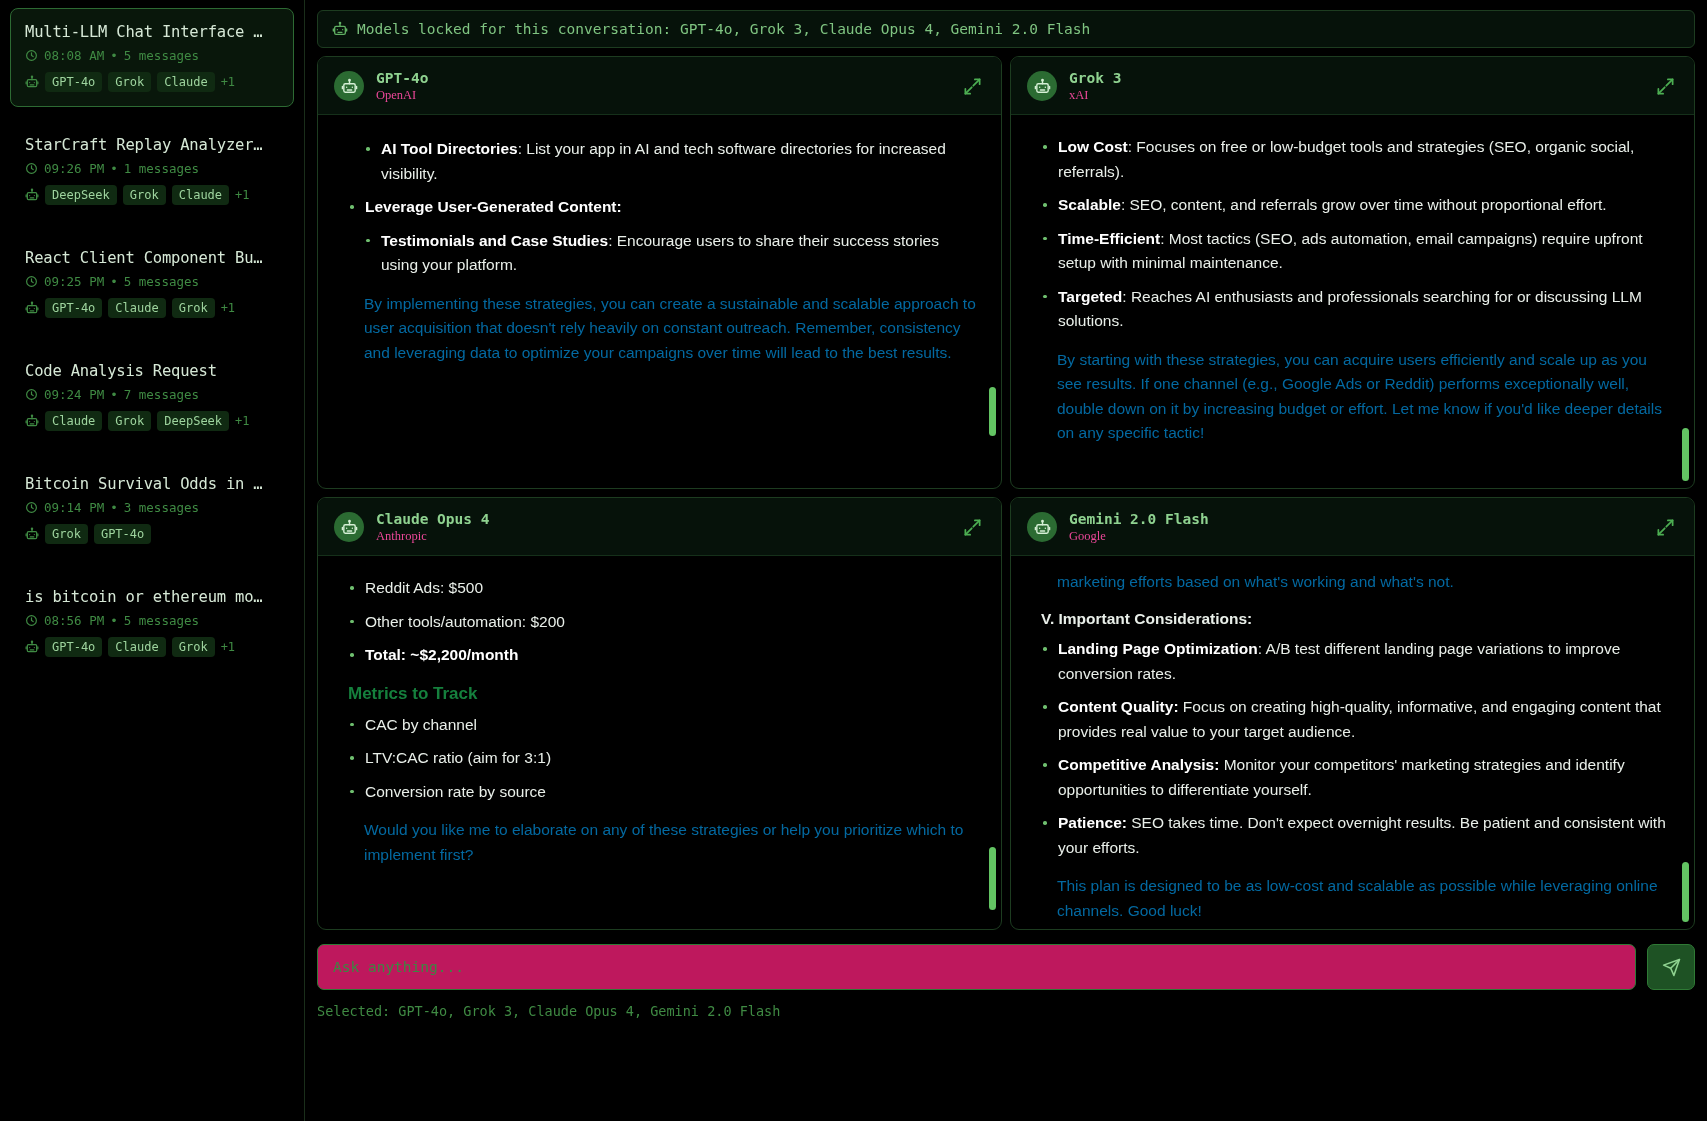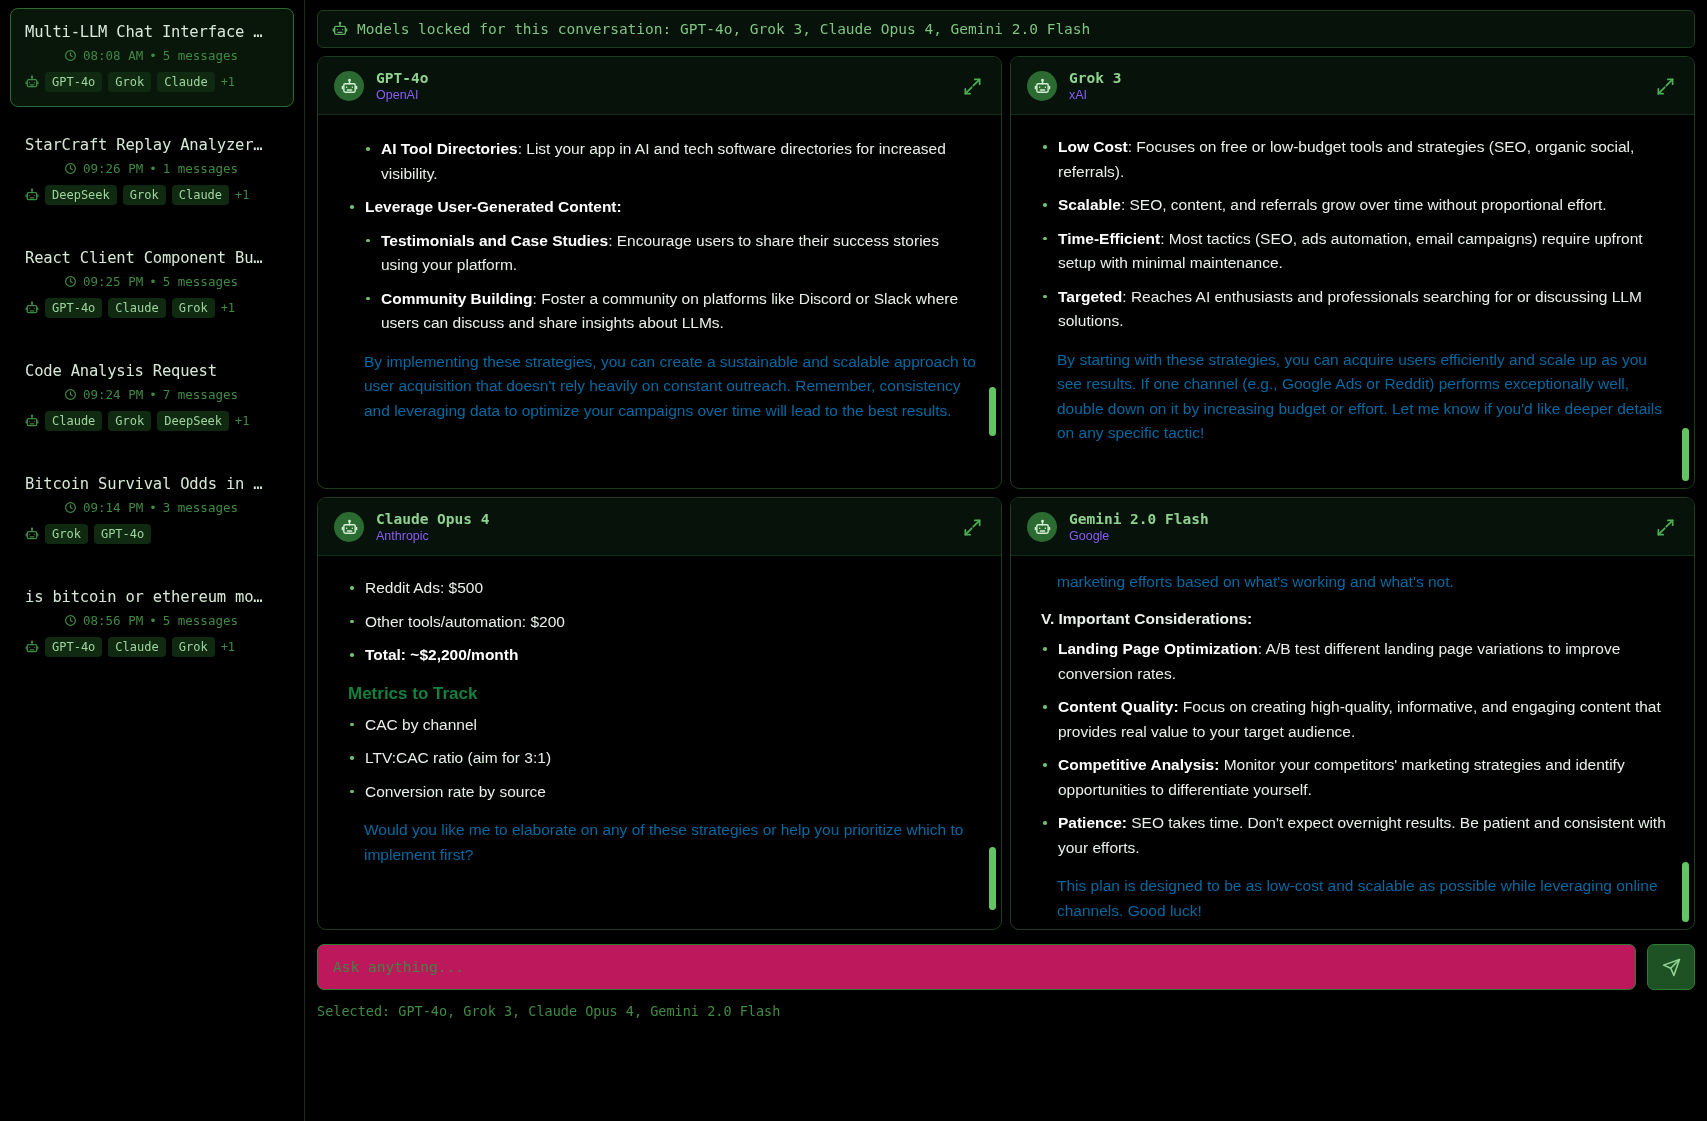--- a/index.html
+++ b/index.html
@@ -39,21 +39,20 @@
     white-space: nowrap;
     overflow: hidden;
     margin-bottom: 7px;
   }
   .conv-meta {
     display: flex; align-items: center; gap: 6px;
     font-family: "DejaVu Sans Mono", monospace;
     font-size: 12.5px;
     color: #3f8a43;
     margin-bottom: 9px;
-    justify-content: center;
   }
   .clock-icon { width: 13px; height: 13px; flex: 0 0 13px; display:block; }
   .conv-models { display: flex; align-items: center; gap: 6px; }
   .robot-icon-sm { width: 14px; height: 14px; flex: 0 0 14px; display: block; }
   .model-chip {
     font-family: "DejaVu Sans Mono", monospace;
     font-size: 12px;
     color: #9ed49e;
     background: #102a12;
     border-radius: 4px;
@@ -116,23 +115,23 @@
     margin-right: 12px; flex: 0 0 30px;
   }
   .robot-icon-lg { width: 17px; height: 17px; display: block; }
   .head-text { flex: 1; min-width: 0; }
   .model-name {
     font-family: "DejaVu Sans Mono", monospace;
     font-size: 14.5px; font-weight: bold;
     color: #8fd290; line-height: 1.25;
   }
   .model-provider {
-    font-family: Liberation Sans, sans-serif;
+    font-family: Liberation Serif, serif;
     font-size: 12.5px;
-    color: #8b5cf6; line-height: 1.3;
+    color: #ec4899; line-height: 1.3;
   }
   .expand-btn {
     width: 26px; height: 26px; flex: 0 0 26px;
     display: flex; align-items: center; justify-content: center;
     cursor: pointer; background: none; border: none;
   }
   .expand-icon { width: 19px; height: 19px; display: block; }
 
   .panel-body {
     flex: 1; min-height: 0;
@@ -409,23 +408,20 @@
           <div class="panel-body">
             <div class="md">
               <ul class="bul nest">
                 <li><span class="k">AI Tool Directories</span><span>: List your app in AI and tech software directories for increased visibility.</span></li>
               </ul>
               <ul class="bul">
                 <li><span class="k">Leverage User-Generated Content:</span><span></span></li>
               </ul>
               <ul class="bul nest">
                 <li><span class="k">Testimonials and Case Studies</span><span>: Encourage users to share their success stories using your platform.</span></li>
-              </ul>
-              <ul class="bul nest">
-                <li><span class="k">Community Building</span><span>: Foster a community on platforms like Discord or Slack where users can discuss and share insights about LLMs.</span></li>
               </ul>
               <div class="p">By implementing these strategies, you can create a sustainable and scalable approach to user acquisition that doesn't rely heavily on constant outreach. Remember, consistency and leveraging data to optimize your campaigns over time will lead to the best results.</div>
             </div>
             <div class="scrollthumb" style="top:73%;height:13%;"></div>
           </div>
         </div>
         <div class="panel">
           <div class="panel-head">
             <div class="avatar">
               <svg class="robot-icon-lg" viewBox="0 0 24 24" fill="none" stroke="#d6f0d6" stroke-width="2" stroke-linecap="round" stroke-linejoin="round">

